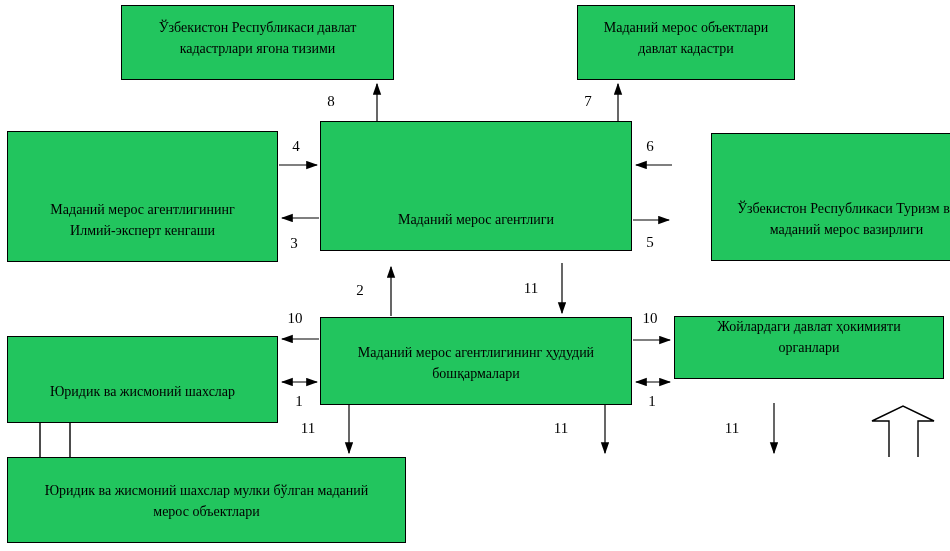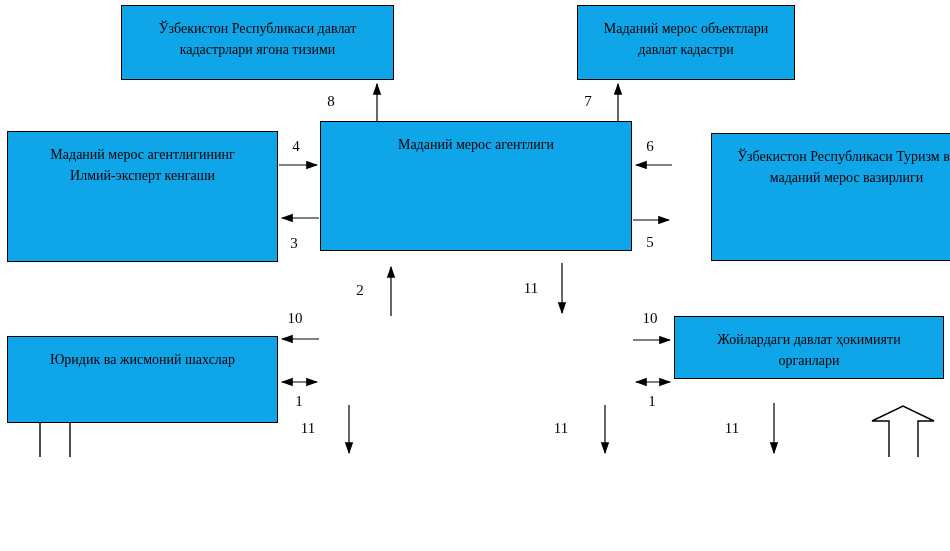--- a/index.html
+++ b/index.html
@@ -7,26 +7,26 @@
     position:relative;
     width:950px;height:551px;
     background:#ffffff;
     font-family:"Liberation Serif","DejaVu Serif",serif;
     color:#000;
     overflow:hidden;
   }
   .box{
     position:absolute;
     border:1.5px solid #000;
-    background:#0ea5e9;
-    display:flex;align-items:flex-start;justify-content:center;
+    background:#22c55e;
+    display:flex;align-items:flex-end;justify-content:center;
     text-align:center;
     font-size:14px;line-height:1.5;
     box-sizing:border-box;
-    padding:12px 18px;
+    padding:20px 18px;
   }
   .box.pb{padding-bottom:20px;}
   .alabel{
     position:absolute;
     transform:translate(-50%,-50%);
     font-size:15px;
     background:#fff;
     padding:0 2px;
     line-height:1;
   }
@@ -84,25 +84,31 @@
   </div>
 
   <div class="box" style="left:711px;top:133px;width:271px;height:128px;">
     <span>Ўзбекистон Республикаси Туризм ва маданий мерос вазирлиги</span>
   </div>
 
   <div class="box pb" style="left:7px;top:316px;width:271px;height:87px;margin-top:20px;">
     <span>Юридик ва жисмоний шахслар</span>
   </div>
 
+  <div class="box" style="left:320px;top:317px;width:312px;height:88px;">
+    <span>Маданий мерос агентлигининг ҳудудий бошқармалари</span>
+  </div>
 
   <div class="box" style="left:674px;top:316px;width:270px;height:63px;">
     <span>Жойлардаги давлат ҳокимияти органлари</span>
   </div>
 
+  <div class="box pb" style="left:7px;top:457px;width:399px;height:86px;">
+    <span>Юридик ва жисмоний шахслар мулки бўлган маданий мерос объектлари</span>
+  </div>
 
 
   <span class="alabel" style="left:331px;top:101px;">8</span>
   <span class="alabel" style="left:588px;top:101px;">7</span>
   <span class="alabel" style="left:296px;top:146px;">4</span>
   <span class="alabel" style="left:294px;top:243px;">3</span>
   <span class="alabel" style="left:650px;top:146px;">6</span>
   <span class="alabel" style="left:650px;top:242px;">5</span>
   <span class="alabel" style="left:360px;top:290px;">2</span>
   <span class="alabel" style="left:531px;top:288px;">11</span>

